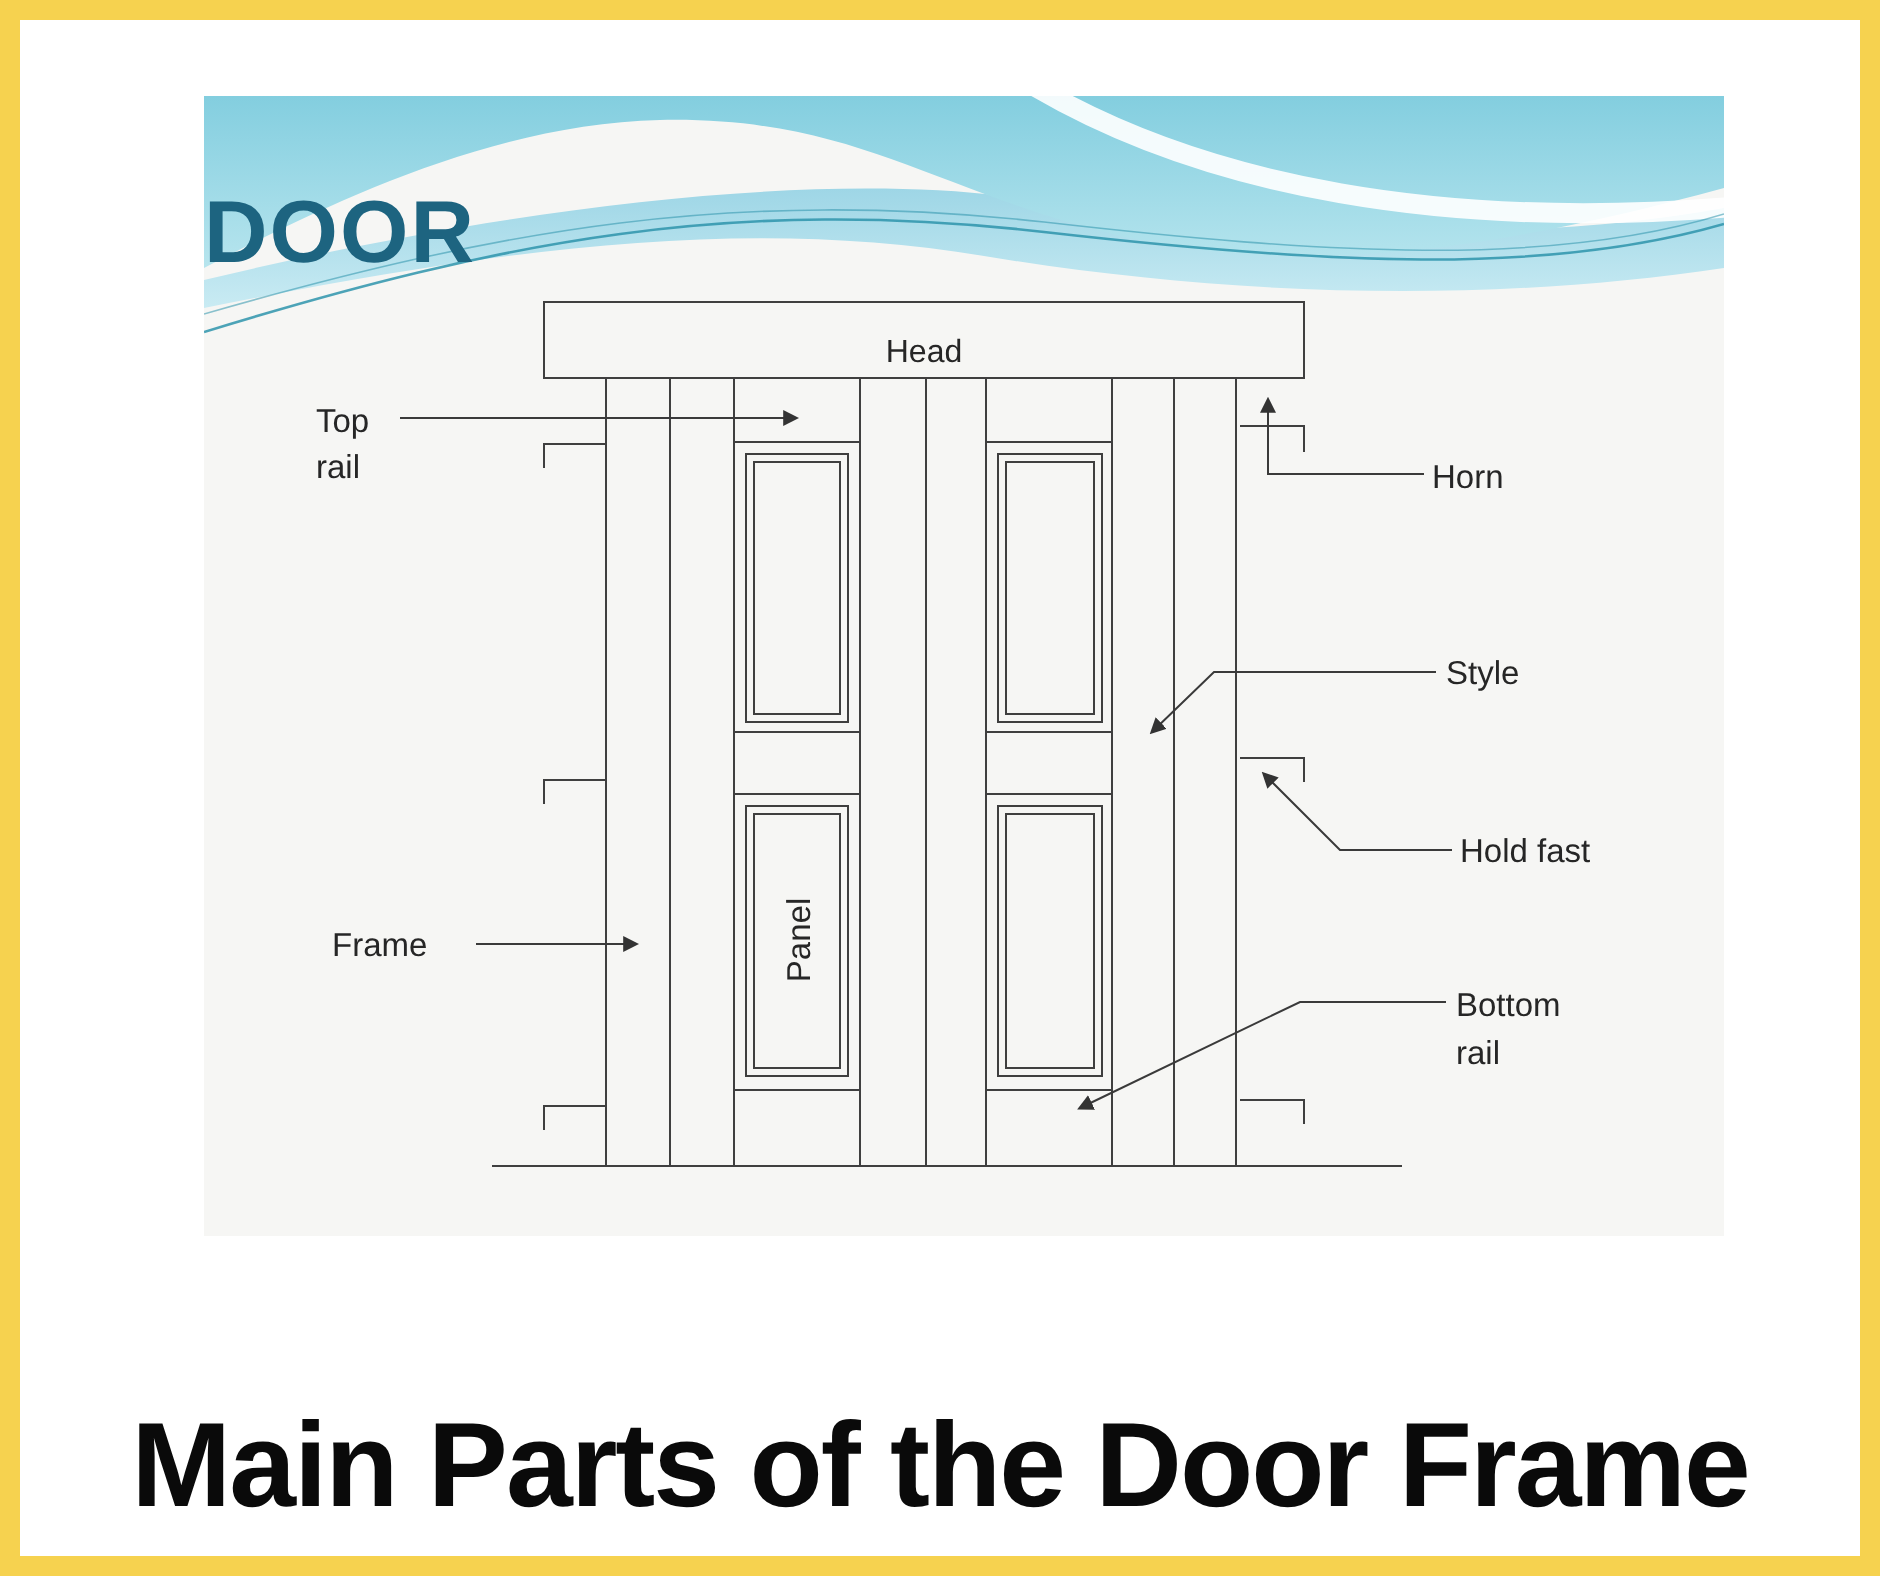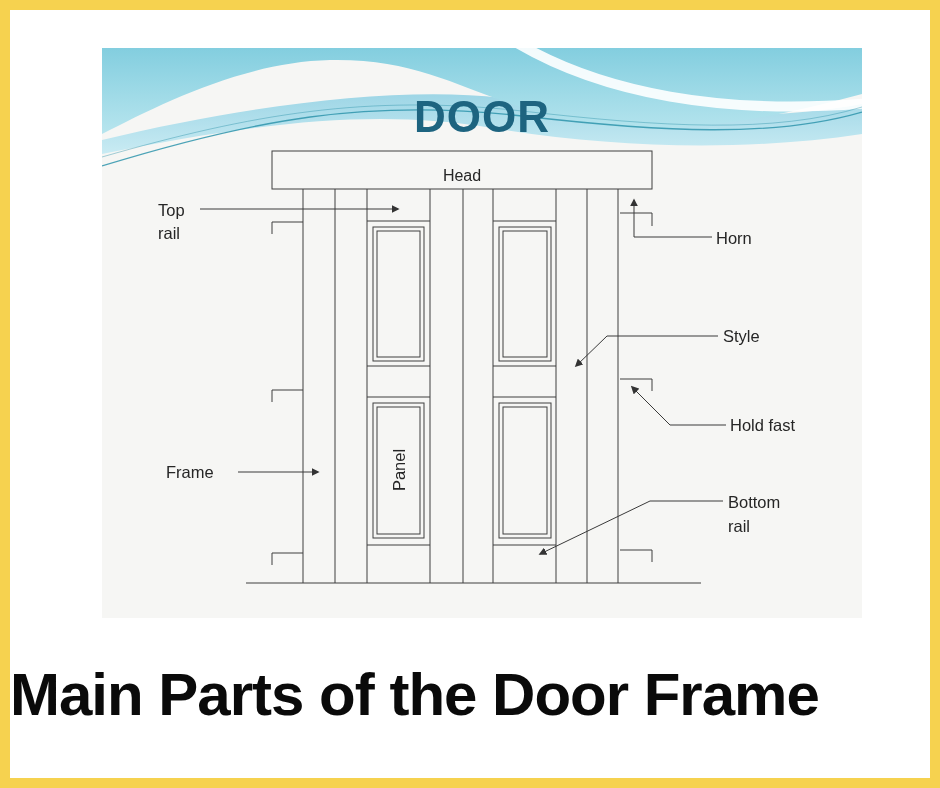--- a/index.html
+++ b/index.html
@@ -13,28 +13,27 @@
     overflow:hidden;
   }
   .slide{
     position:absolute;left:92px;top:38px;      
     width:760px;height:570px;
     background:#f6f6f4;
     overflow:hidden;
   }
   .door-title{
     position:absolute;top:44px;left:0;right:0;
-    text-align:center;
     font-size:44px;font-weight:bold;letter-spacing:1px;
     color:#1d6480;
   }
   .diagram-svg{position:absolute;left:0;top:0;}
   .caption{
-    position:absolute;left:0;right:0;top:650px;
-    text-align:left;
+    position:absolute;left:0;right:0;top:688px;
+    text-align:center;
     font-size:60px;font-weight:bold;letter-spacing:-1px;
     color:#0a0a0a;
     white-space:nowrap;
   }
   .lbl{font-size:16.5px;fill:#262626;font-family:"Liberation Sans",sans-serif;}
   .lbl-head{font-size:16px;fill:#262626;font-family:"Liberation Sans",sans-serif;}
   .ln{stroke:#3f3f3f;stroke-width:1;fill:none;}
   .ld{stroke:#3a3a3a;stroke-width:1;fill:none;}
 </style>
 </head>

